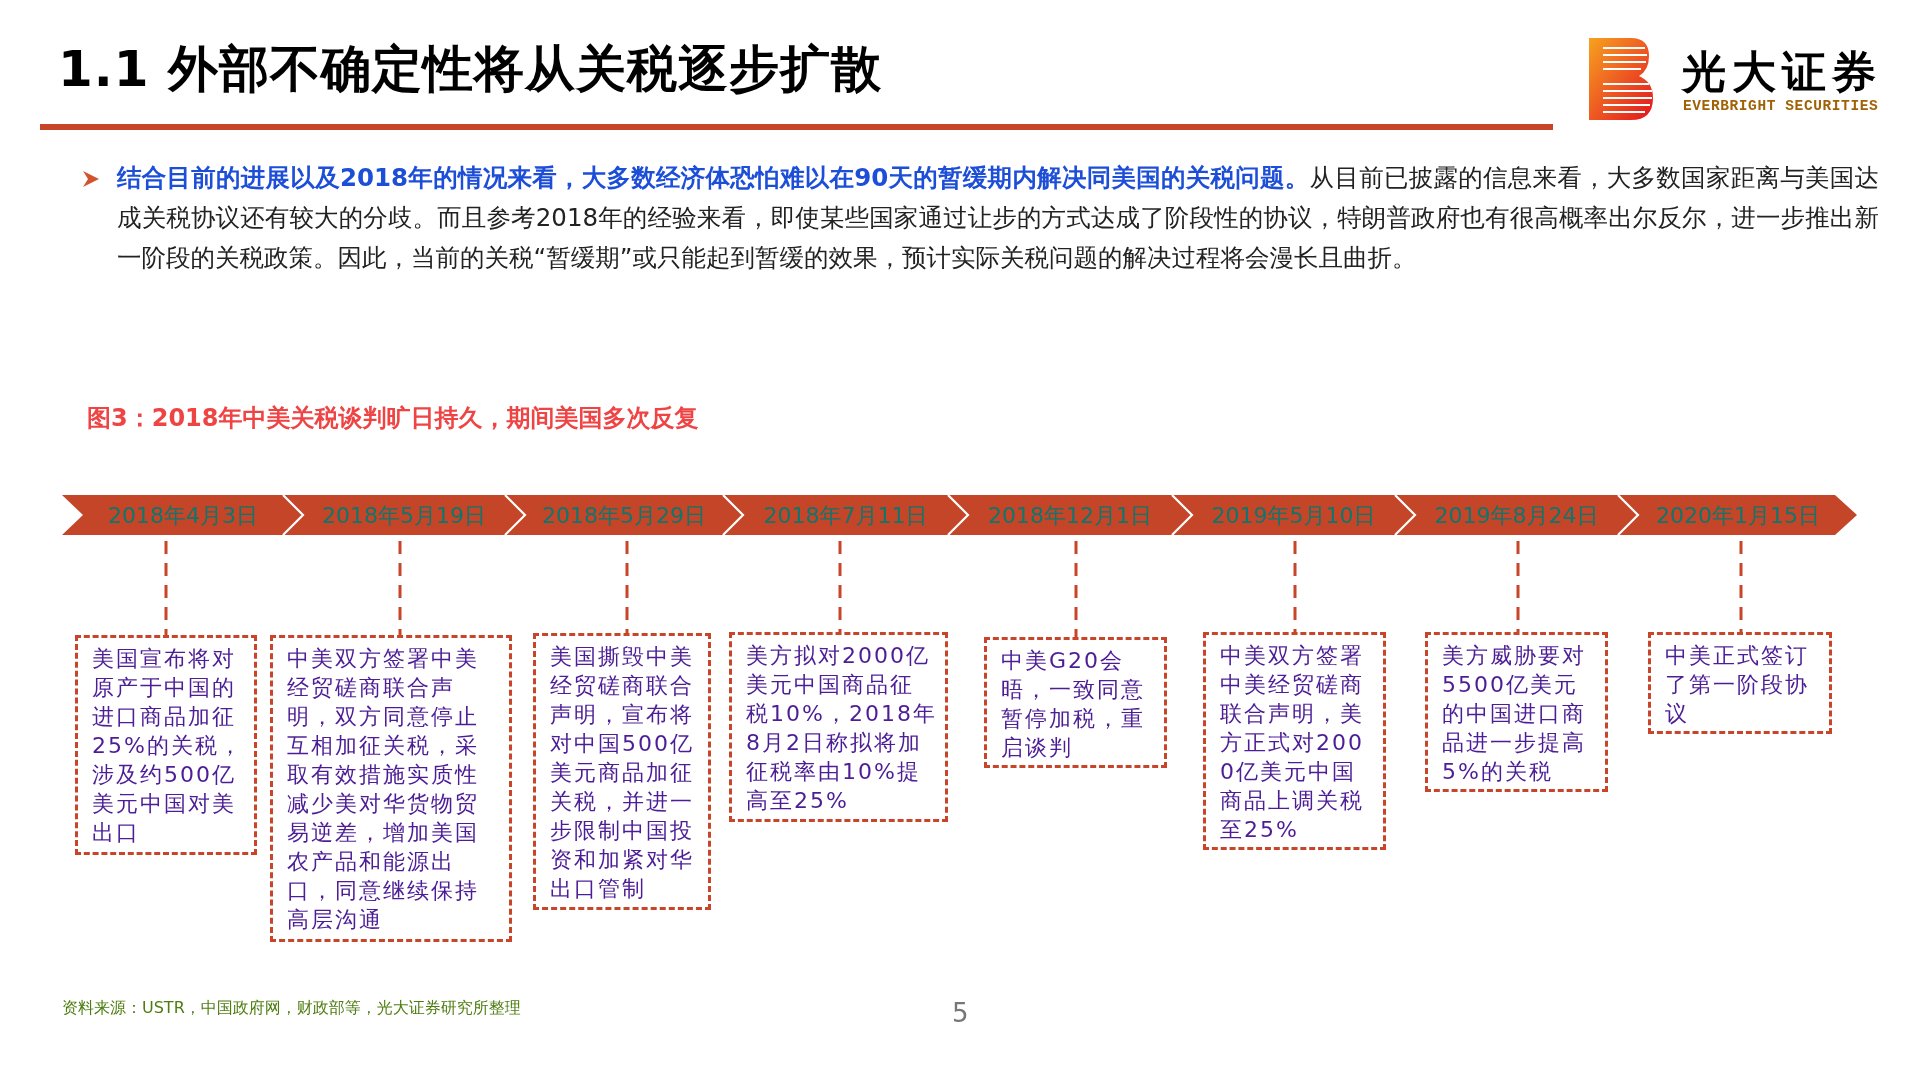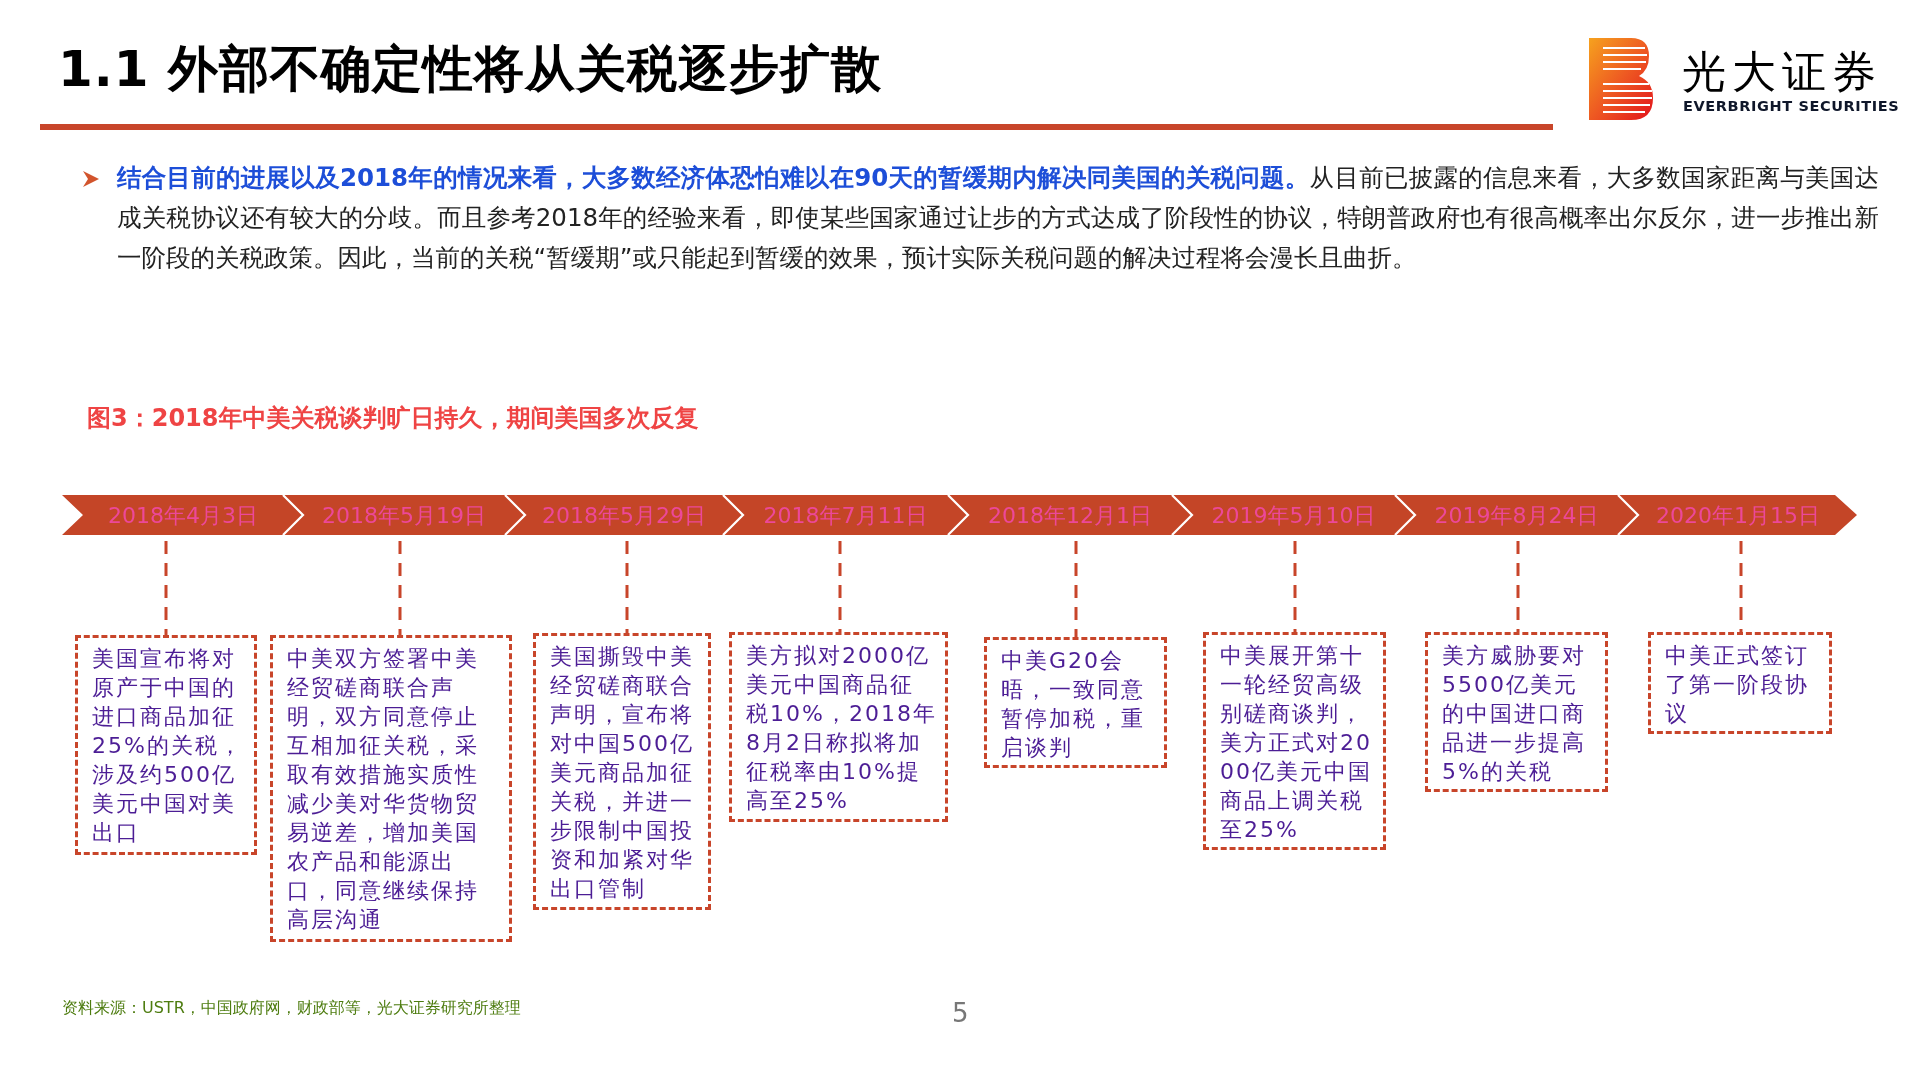--- a/index.html
+++ b/index.html
@@ -1,27 +1,27 @@
 <!DOCTYPE html>
 <html><head>
 <meta charset="utf-8">
 <style>
   html,body{margin:0;padding:0;background:#fff;}
   body{width:1920px;height:1080px;position:relative;overflow:hidden;font-family:"DejaVu Sans","Liberation Sans",sans-serif;color:#000;}
   .title{position:absolute;left:58px;top:34px;font-size:50px;font-weight:bold;letter-spacing:1px;line-height:70px;white-space:nowrap;}
   .rule{position:absolute;left:40px;top:124px;width:1513px;height:6px;background:#c8452a;}
   .logo-mark{position:absolute;left:1589px;top:38px;width:66px;height:82px;}
-  .logo-cn{position:absolute;left:1682px;top:44px;font-size:44px;font-weight:normal;letter-spacing:6px;line-height:56px;white-space:nowrap;}
-  .logo-en{position:absolute;left:1683px;top:98px;font-size:14.5px;font-weight:bold;letter-spacing:0.6px;white-space:nowrap;color:#0f172a;}
+  .logo-cn{position:absolute;left:1682px;top:44px;font-size:44px;font-weight:bold;letter-spacing:6px;line-height:56px;white-space:nowrap;}
+  .logo-en{position:absolute;left:1683px;top:98px;font-size:14.5px;font-weight:bold;letter-spacing:0.6px;white-space:nowrap;color:#a16207;font-family:Liberation Mono, monospace;}
   .bullet{position:absolute;left:82px;top:170px;width:18px;height:18px;}
   .para{position:absolute;left:117px;top:158px;width:1762px;font-size:24.5px;line-height:40px;color:#222;text-align:justify;}
   .para b{color:#1d4ed8;}
   .fig-title{position:absolute;left:87px;top:402px;font-size:24px;font-weight:bold;color:#ef4444;white-space:nowrap;}
   .timeline{position:absolute;left:0;top:0;width:1920px;height:1080px;}
-  .date-label{position:absolute;top:497px;height:38px;line-height:38px;font-size:22px;color:#ec4899;text-align:center;white-space:nowrap;}
+  .date-label{position:absolute;top:497px;height:38px;line-height:38px;font-size:22px;color:#0f766e;text-align:center;white-space:nowrap;}
   .event-box{position:absolute;border:3px dashed #c8452a;box-sizing:border-box;padding:6px 8px 4px 14px;font-size:22px;line-height:29px;color:#4c1d95;letter-spacing:2px;word-break:break-all;}
   .source{position:absolute;left:62px;top:998px;font-size:16px;color:#4d7c0f;white-space:nowrap;}
   .page-num{position:absolute;left:952px;top:998px;font-size:26px;color:#777;}
 </style>
 </head>
 <body>
 
 <div class="title">1.1 外部不确定性将从关税逐步扩散</div>
 <div class="rule"></div>
 
@@ -88,18 +88,18 @@
 <div class="date-label" style="left:968px;width:204px;">2018年12月1日</div>
 <div class="date-label" style="left:1192px;width:203px;">2019年5月10日</div>
 <div class="date-label" style="left:1415px;width:203px;">2019年8月24日</div>
 <div class="date-label" style="left:1638px;width:200px;">2020年1月15日</div>
 
 <div class="event-box" style="left:75px;top:635px;width:182px;height:220px;">美国宣布将对原产于中国的进口商品加征25%的关税，涉及约500亿美元中国对美出口</div>
 <div class="event-box" style="left:270px;top:635px;width:242px;height:307px;">中美双方签署中美经贸磋商联合声明，双方同意停止互相加征关税，采取有效措施实质性减少美对华货物贸易逆差，增加美国农产品和能源出口，同意继续保持高层沟通</div>
 <div class="event-box" style="left:533px;top:633px;width:178px;height:277px;">美国撕毁中美经贸磋商联合声明，宣布将对中国500亿美元商品加征关税，并进一步限制中国投资和加紧对华出口管制</div>
 <div class="event-box" style="left:729px;top:632px;width:219px;height:190px;">美方拟对2000亿美元中国商品征税10%，2018年8月2日称拟将加征税率由10%提高至25%</div>
 <div class="event-box" style="left:984px;top:637px;width:183px;height:131px;">中美G20会晤，一致同意暂停加税，重启谈判</div>
-<div class="event-box" style="left:1203px;top:632px;width:183px;height:218px;">中美展开第十一轮经贸高级别磋商谈判，美方正式对2000亿美元中国商品上调关税至25%</div>
+<div class="event-box" style="left:1203px;top:632px;width:183px;height:218px;">中美双方签署中美经贸磋商联合声明，美方正式对2000亿美元中国商品上调关税至25%</div>
 <div class="event-box" style="left:1425px;top:632px;width:183px;height:160px;">美方威胁要对5500亿美元的中国进口商品进一步提高5%的关税</div>
 <div class="event-box" style="left:1648px;top:632px;width:184px;height:102px;">中美正式签订了第一阶段协议</div>
 
 <div class="source">资料来源：USTR，中国政府网，财政部等，光大证券研究所整理</div>
 <div class="page-num">5</div>
 
 </body></html>

